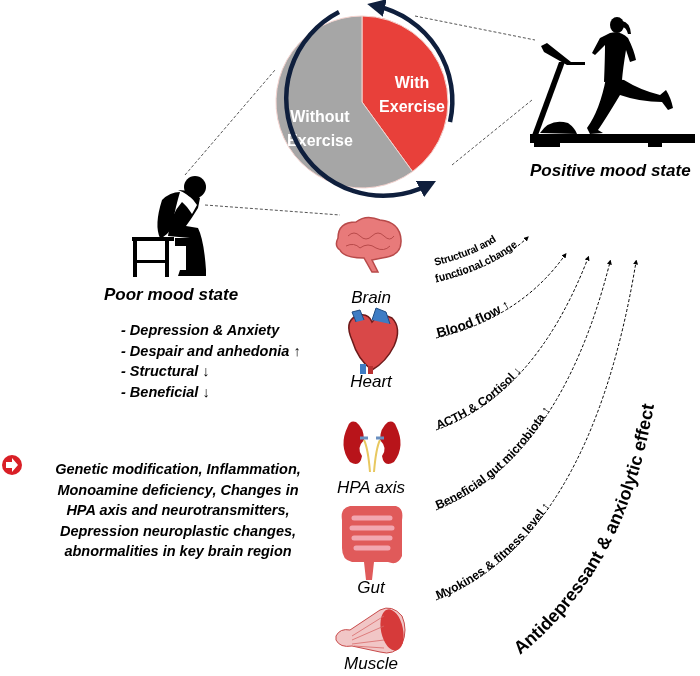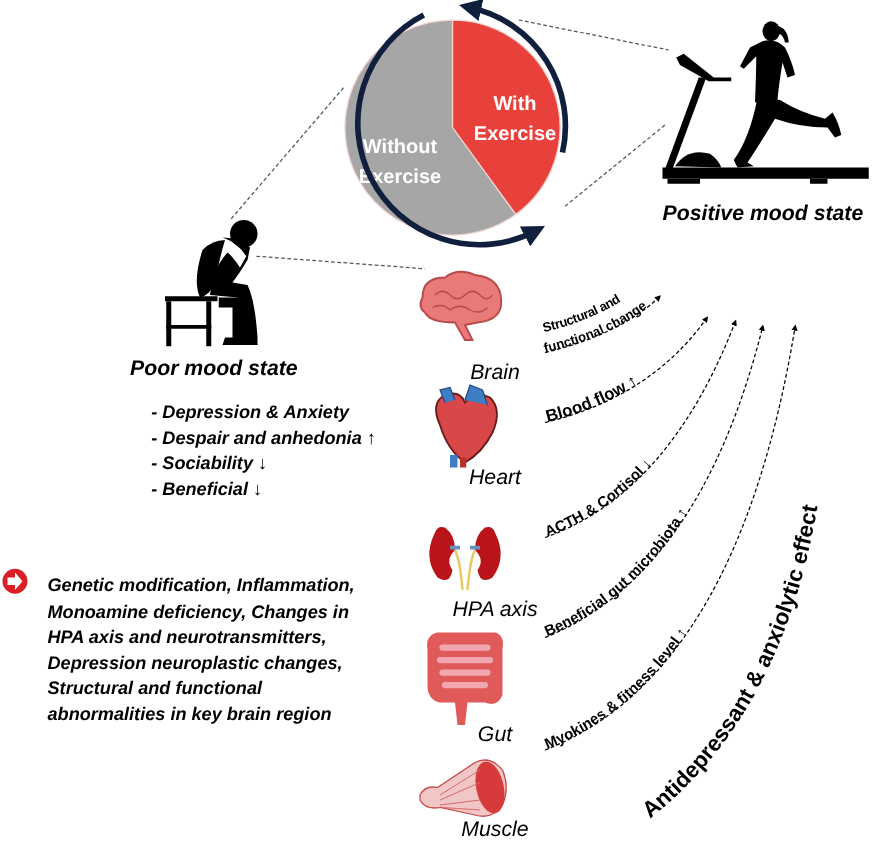--- a/index.html
+++ b/index.html
@@ -4,22 +4,22 @@
 <style>
   html, body { margin:0; padding:0; background:#ffffff; }
   body { width:700px; height:676px; position:relative; overflow:hidden;
          font-family:"Liberation Sans", sans-serif; color:#000; }
   .abs { position:absolute; }
   svg text { font-family:"Liberation Sans", sans-serif; }
   .state-label { font-weight:bold; font-style:italic; font-size:17px; white-space:nowrap; }
   .symptoms { left:121px; top:320px; font-weight:bold; font-style:italic; font-size:14.5px; line-height:20.5px; }
   .symptoms div { white-space:nowrap; }
   .causes { left:38px; top:459px; font-weight:bold; font-style:italic; font-size:14.5px; line-height:20.5px; width:280px; }
-  .causes div { white-space:nowrap; }
-  .organ-label { font-style:italic; font-size:17px; text-align:center; width:110px; left:341px; white-space:nowrap; }
+  .causes div { white-space:nowrap;text-align:center; }
+  .organ-label { font-style:italic; font-size:17px; text-align:center; width:110px; left:316px; white-space:nowrap; }
 </style>
 </head>
 <body>
 
 <svg class="abs" style="left:0;top:0" width="700" height="676">
   <defs>
     <marker id="tri" viewBox="0 0 10 10" refX="5" refY="5" markerWidth="5" markerHeight="5" orient="auto-start-reverse">
       <path d="M0,0 L10,5 L0,10 z" fill="#000"></path>
     </marker>
     <marker id="tri-ring" viewBox="0 0 10 10" refX="5" refY="5" markerWidth="4" markerHeight="4" orient="auto">
@@ -128,30 +128,29 @@
     <path d="M6,462 L12,462 L12,458 L18,465 L12,472 L12,468 L6,468 z" fill="#fff"></path>
   </g>
 </svg>
 
 <div class="abs state-label" style="left:530px;top:161px">Positive mood state</div>
 <div class="abs state-label" style="left:104px;top:285px">Poor mood state</div>
 
 <div class="abs symptoms">
   <div>- Depression &amp; Anxiety</div>
   <div>- Despair and anhedonia ↑</div>
-  <div>- Sociability ↓</div>
+  <div>- Structural ↓</div>
   <div>- Beneficial ↓</div>
 </div>
 
 <div class="abs causes">
   <div>Genetic modification, Inflammation,</div>
   <div>Monoamine deficiency, Changes in</div>
   <div>HPA axis and neurotransmitters,</div>
   <div>Depression neuroplastic changes,</div>
-  <div>Structural and functional</div>
   <div>abnormalities in key brain region</div>
 </div>
 
 <div class="abs organ-label" style="top:288px">Brain</div>
 <div class="abs organ-label" style="top:372px">Heart</div>
 <div class="abs organ-label" style="top:478px">HPA axis</div>
 <div class="abs organ-label" style="top:578px">Gut</div>
 <div class="abs organ-label" style="top:654px">Muscle</div>
 
 </body></html>

